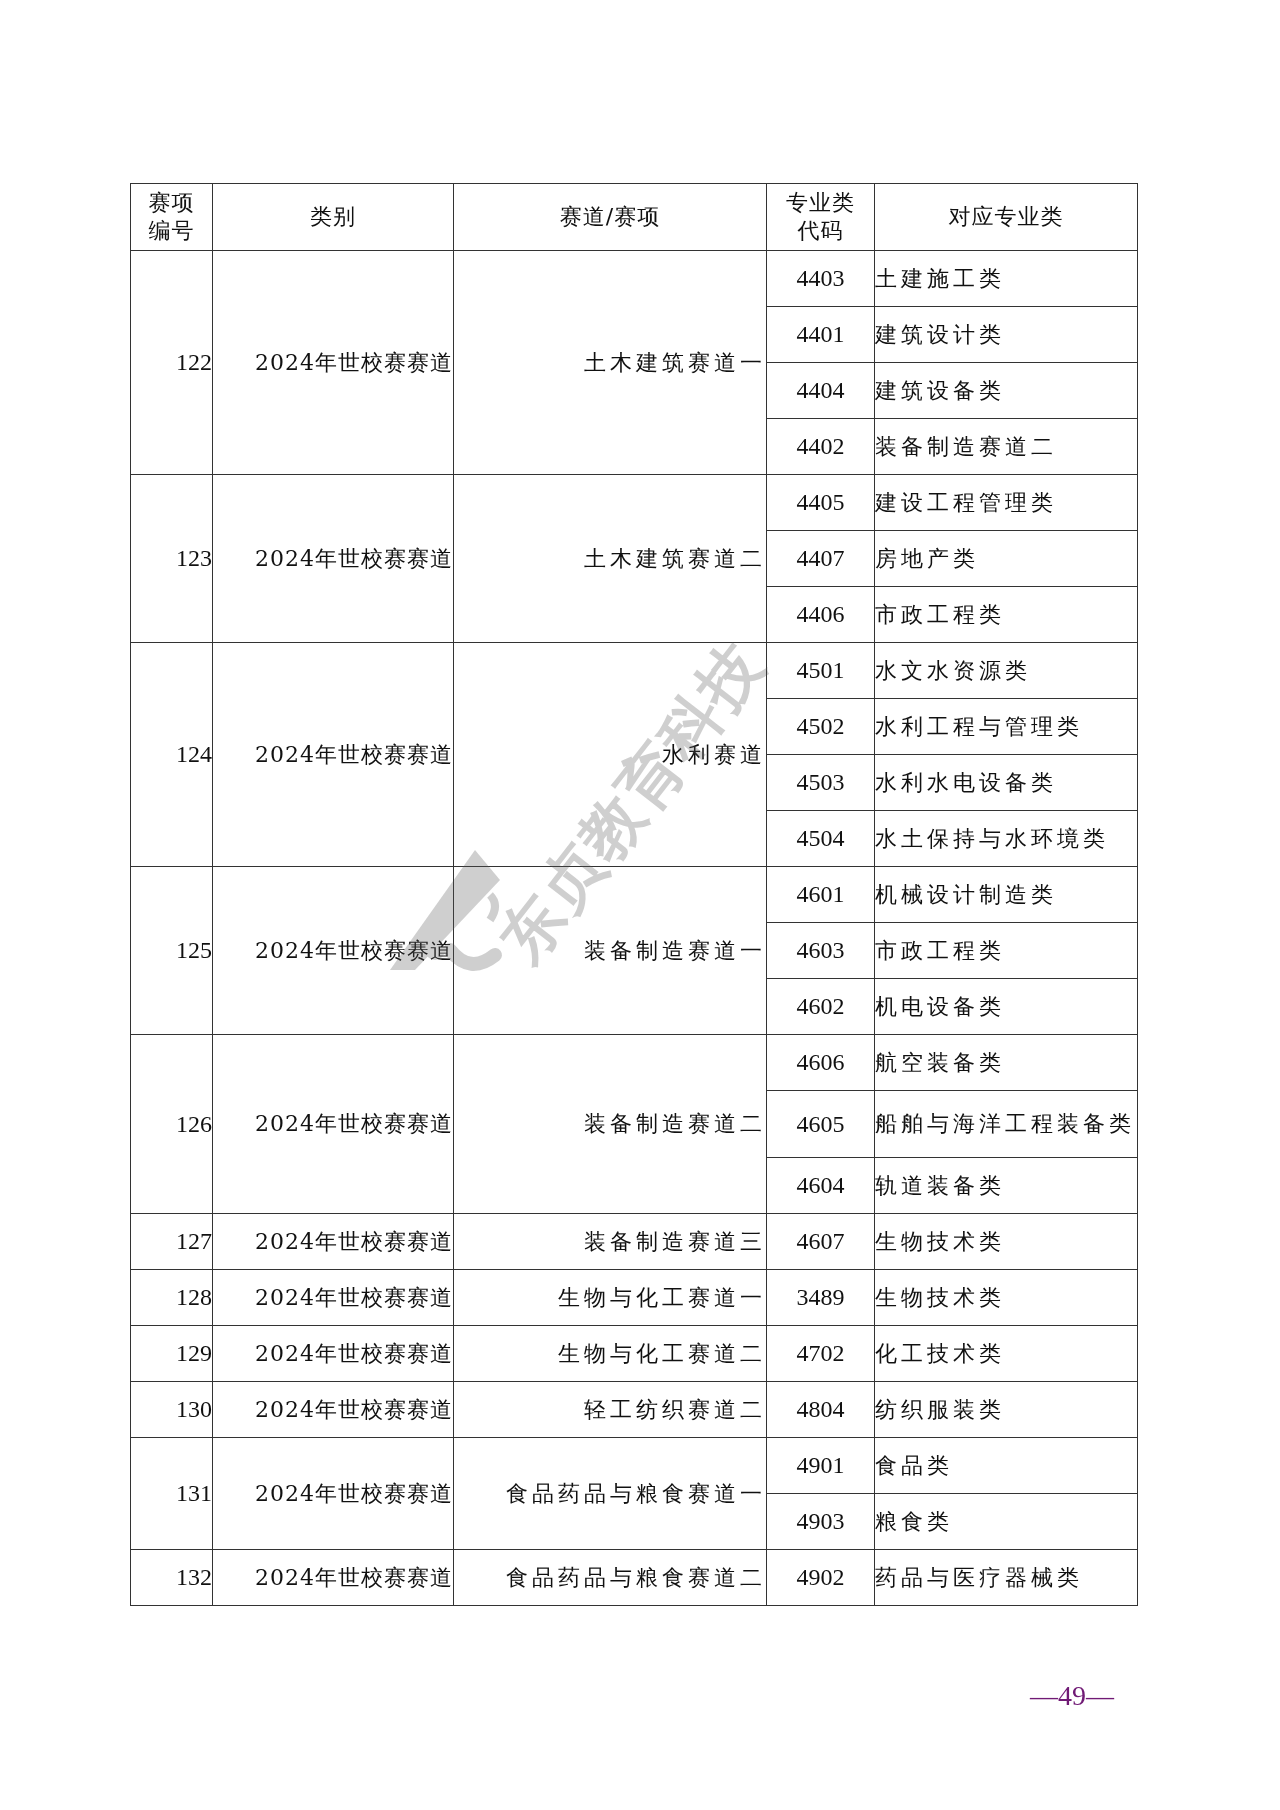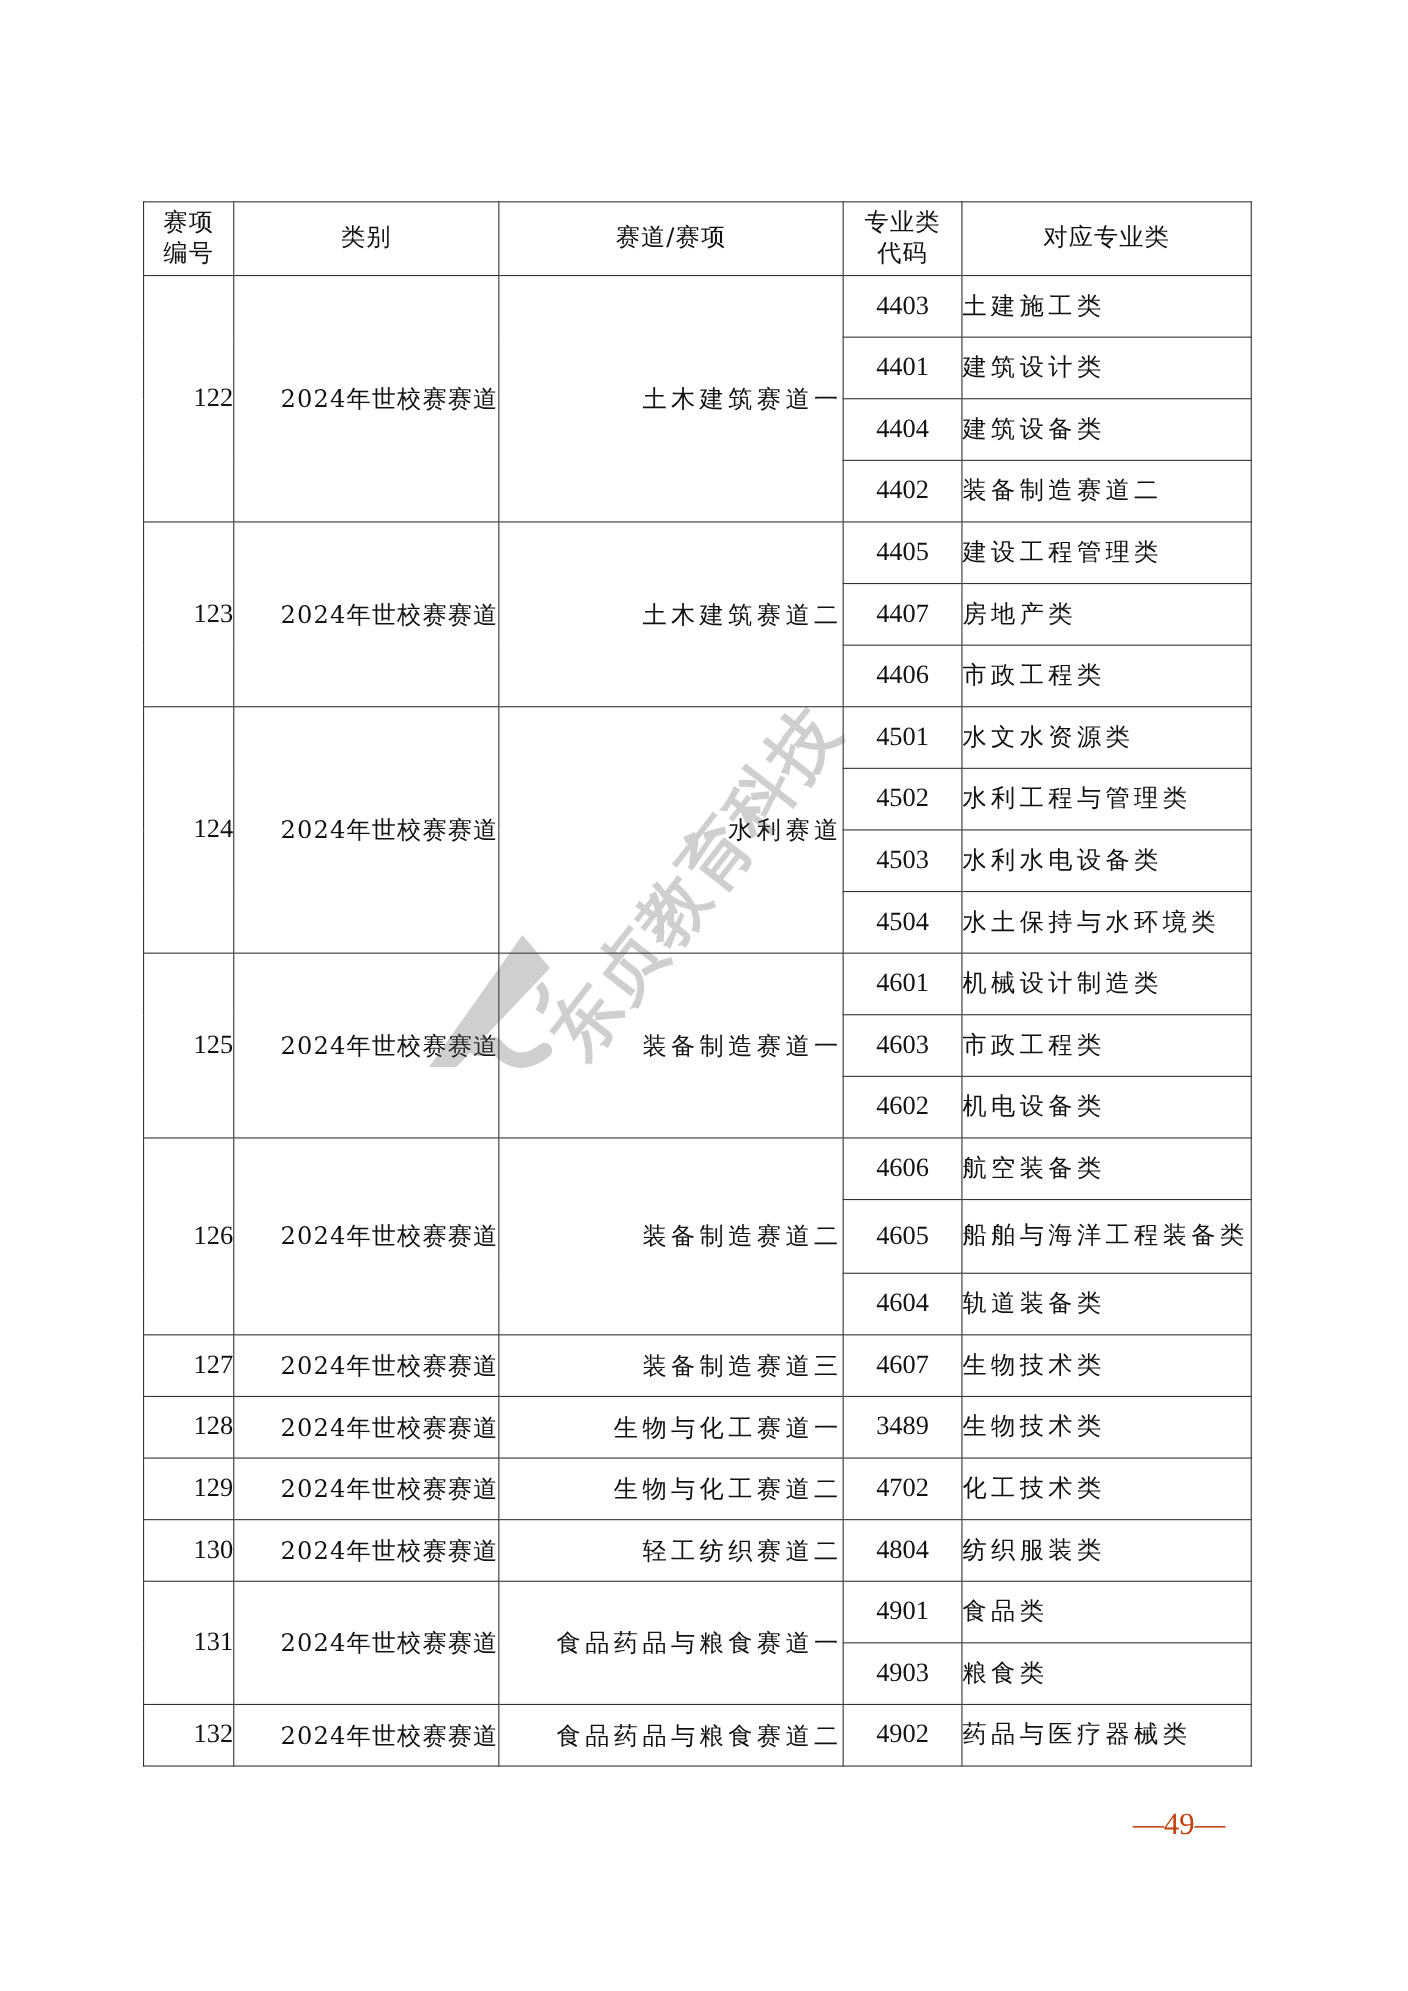--- a/index.html
+++ b/index.html
@@ -15,22 +15,22 @@
   td.cat { text-align: right; padding-left: 10px; letter-spacing: 1px; }
   td.track { text-align: right; padding-left: 12px; letter-spacing: 4px; }
   td.code { text-align: center; font-family: "Liberation Serif", serif; font-size: 24px; }
   td.major { text-align: left; padding-left: 11px; letter-spacing: 4px; line-height: 28px; }
   td.tall { height: 66px; }
   .watermark { position: absolute; left: 380px; top: 560px; width: 520px; height: 460px;
                pointer-events: none; opacity: 0.28; }
   .wm-text { position: absolute; left: 60px; top: 200px; transform: rotate(-52deg);
              font-family: "DejaVu Sans", sans-serif; font-weight: bold; font-size: 62px;
              color: #555; white-space: nowrap; letter-spacing: 2px; }
-  .page-number { position: absolute; left: 1030px; top: 1643px; font-family: "Liberation Serif", serif;
-                 font-size: 28px; color: #c2410c; }
+  .page-number { position: absolute; left: 1030px; top: 1680px; font-family: "Liberation Serif", serif;
+                 font-size: 28px; color: #701a75; }
 </style>
 </head>
 <body>
 
 <table class="main">
   <colgroup>
     <col style="width:82px">
       <col style="width:241px">
       <col style="width:313px">
       <col style="width:108px">

